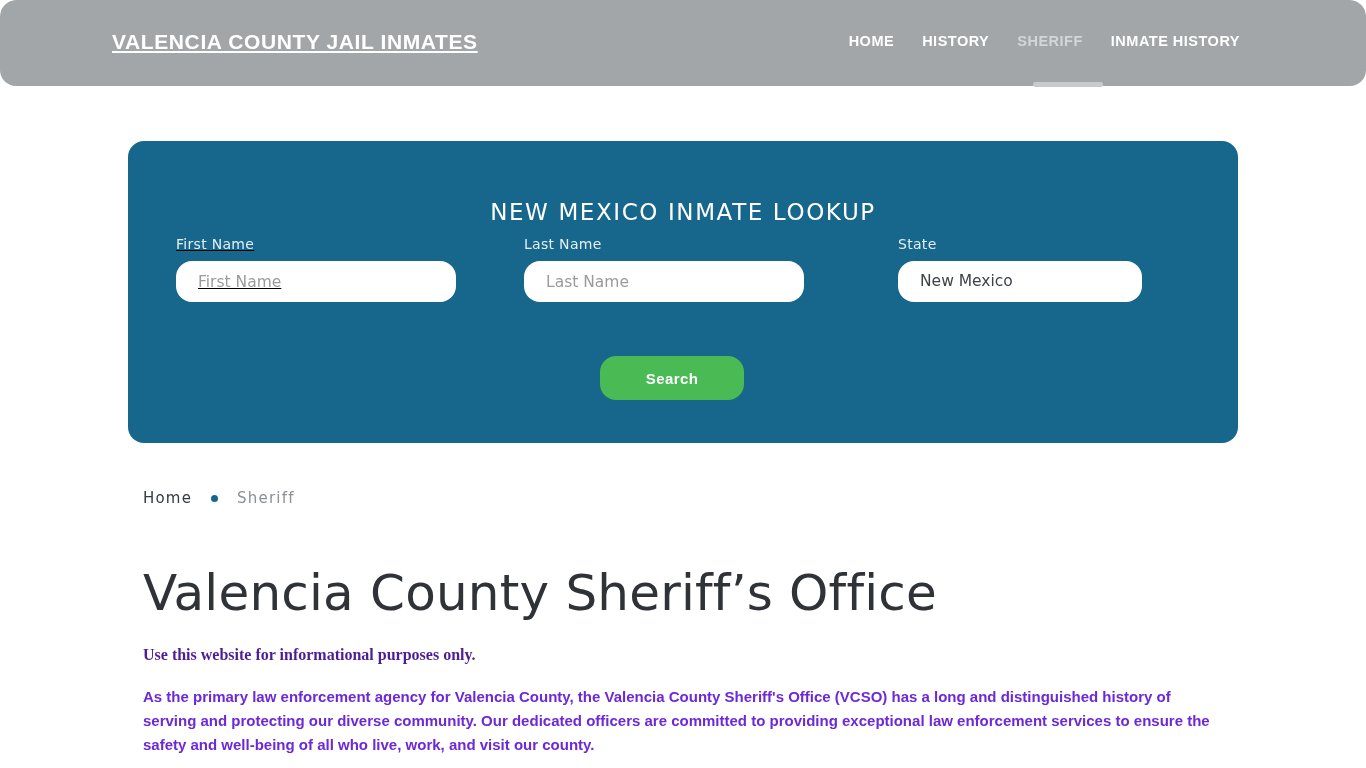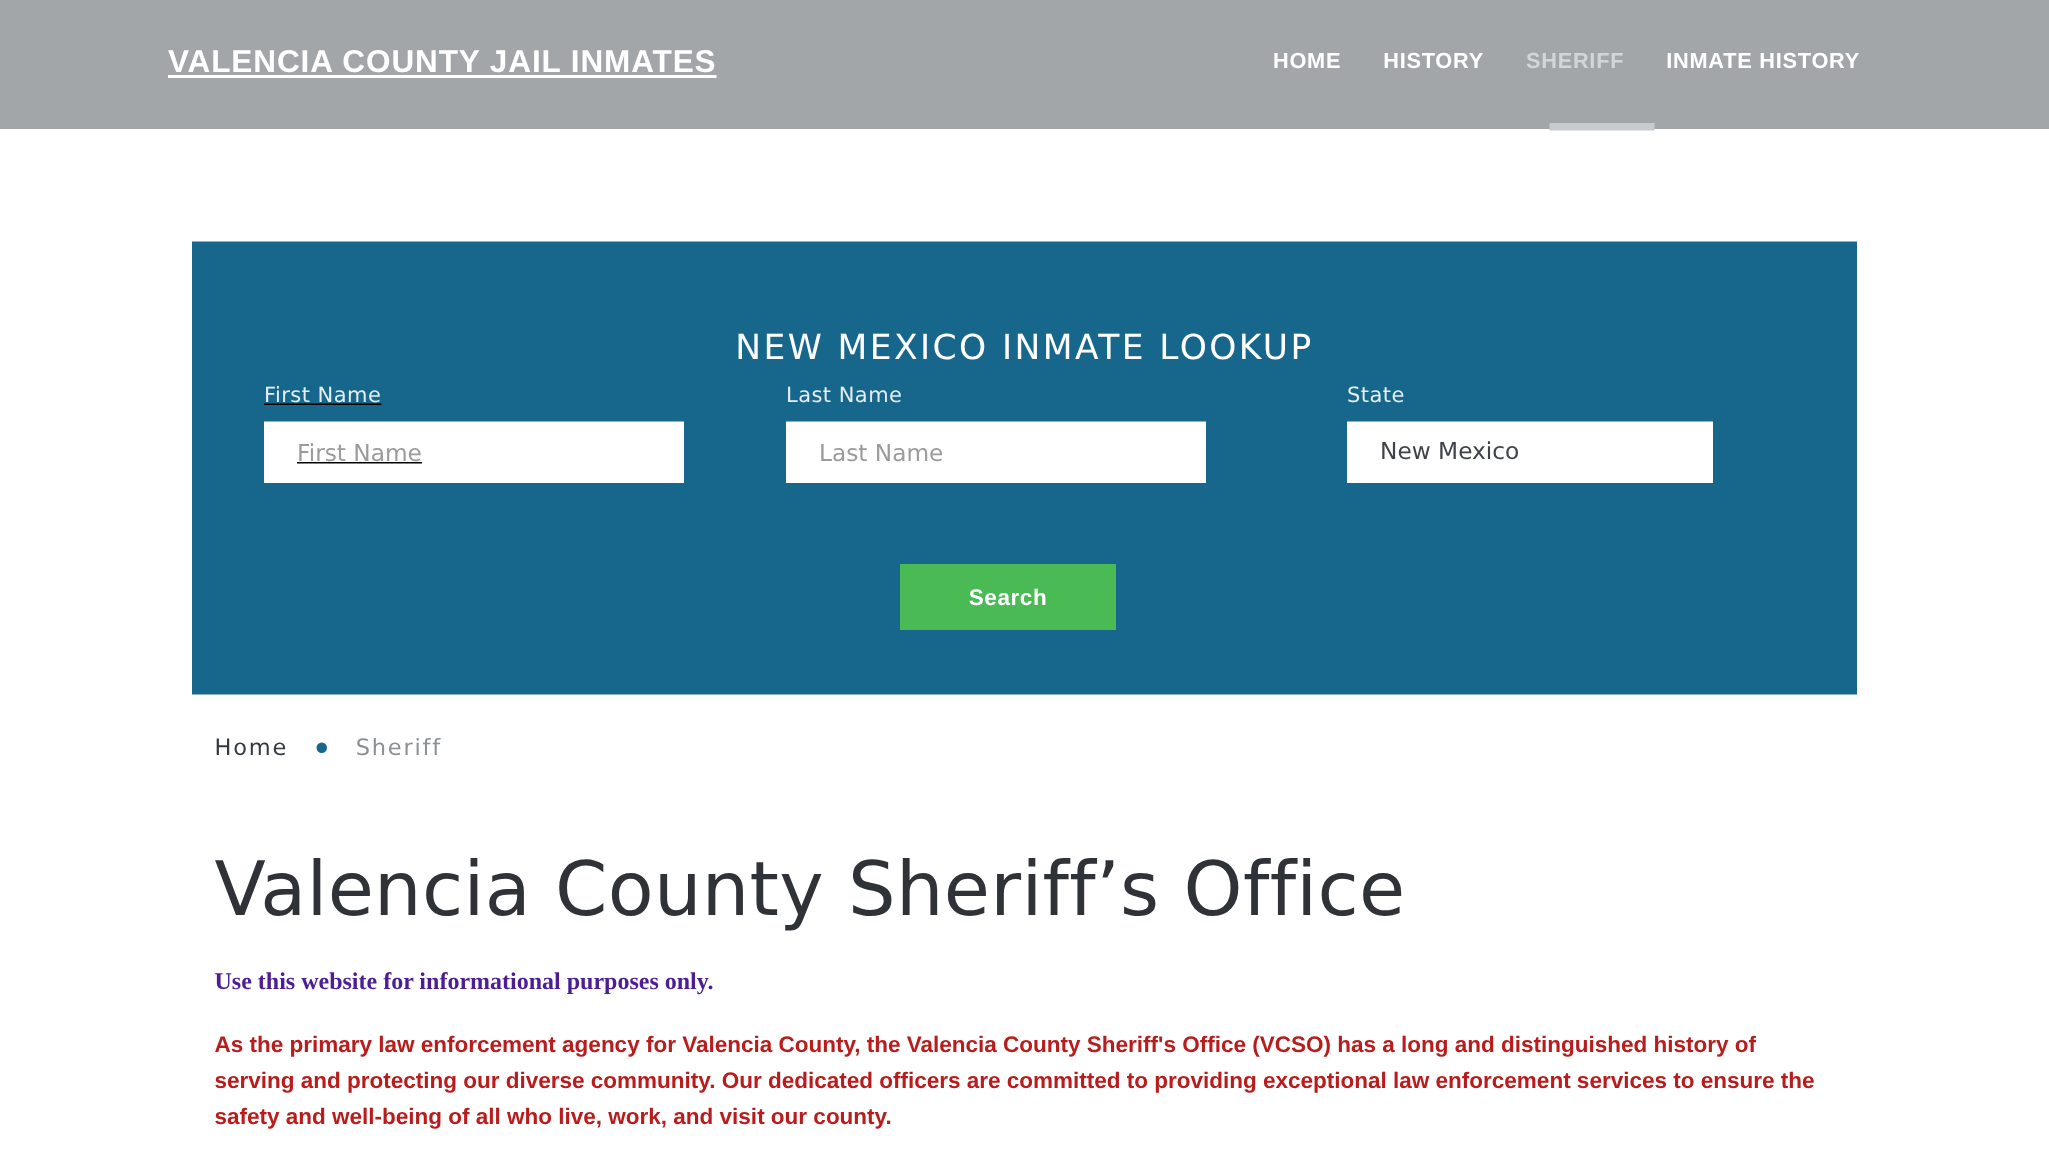--- a/index.html
+++ b/index.html
@@ -1,16 +1,16 @@
 <!DOCTYPE html>
 <html><head>
 <meta charset="utf-8">
 <title>Valencia County Jail Inmates - Sheriff</title>
 <style>
-  * { box-sizing: border-box; }
+  * { box-sizing: border-box; border-radius: 16px; }
   html, body {
     margin: 0;
     padding: 0;
     width: 1366px;
     height: 768px;
     overflow: hidden;
     background: #ffffff;
     font-family: "DejaVu Sans", "Liberation Sans", sans-serif;
   }
 
@@ -67,21 +67,20 @@
   }
 
   
   .search-panel {
     position: absolute;
     left: 128px;
     top: 141px;
     width: 1110px;
     height: 302px;
     background: #17678c;
-    margin-top: 20px;
   }
   .panel-title {
     position: absolute;
     left: 0;
     top: 39px;
     width: 100%;
     text-align: center;
     color: #ffffff;
     font-size: 23px;
     font-weight: normal;
@@ -194,21 +193,21 @@
     margin: 23px 0 0 0;
     font-size: 16px;
     font-weight: bold;
     color: #4c1d95;
     font-family: Liberation Serif, serif;
   }
   .body-para {
     margin: 21px 0 0 0;
     font-size: 15px;
     font-weight: bold;
-    color: #b91c1c;
+    color: #6d28d9;
     line-height: 1.62;
     font-family: "Liberation Sans", sans-serif;
     max-width: 1080px;
   }
   .body-para.clipped {
     margin-top: 21px;
     overflow: hidden;
     max-height: 6px;
   }
 </style>

